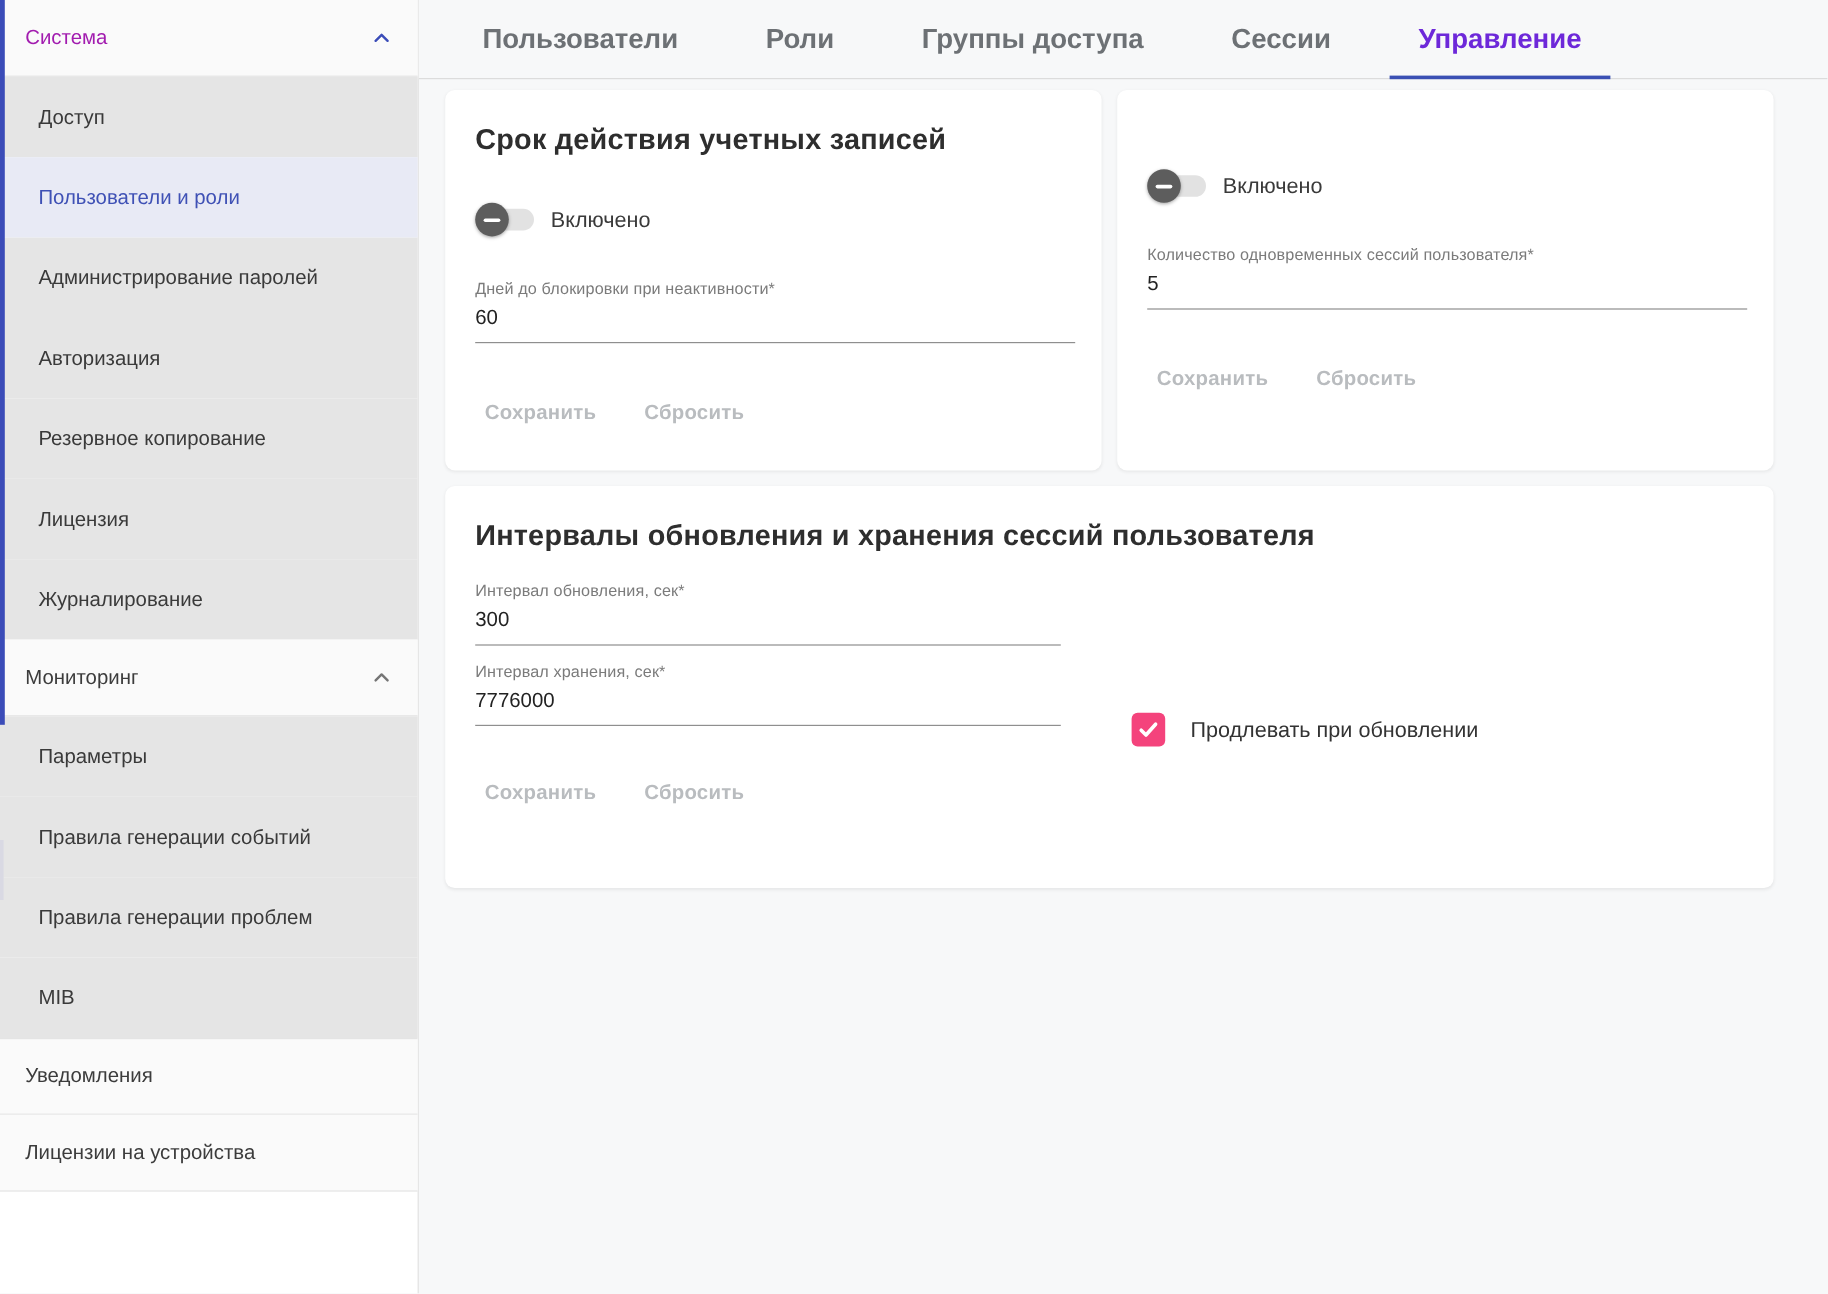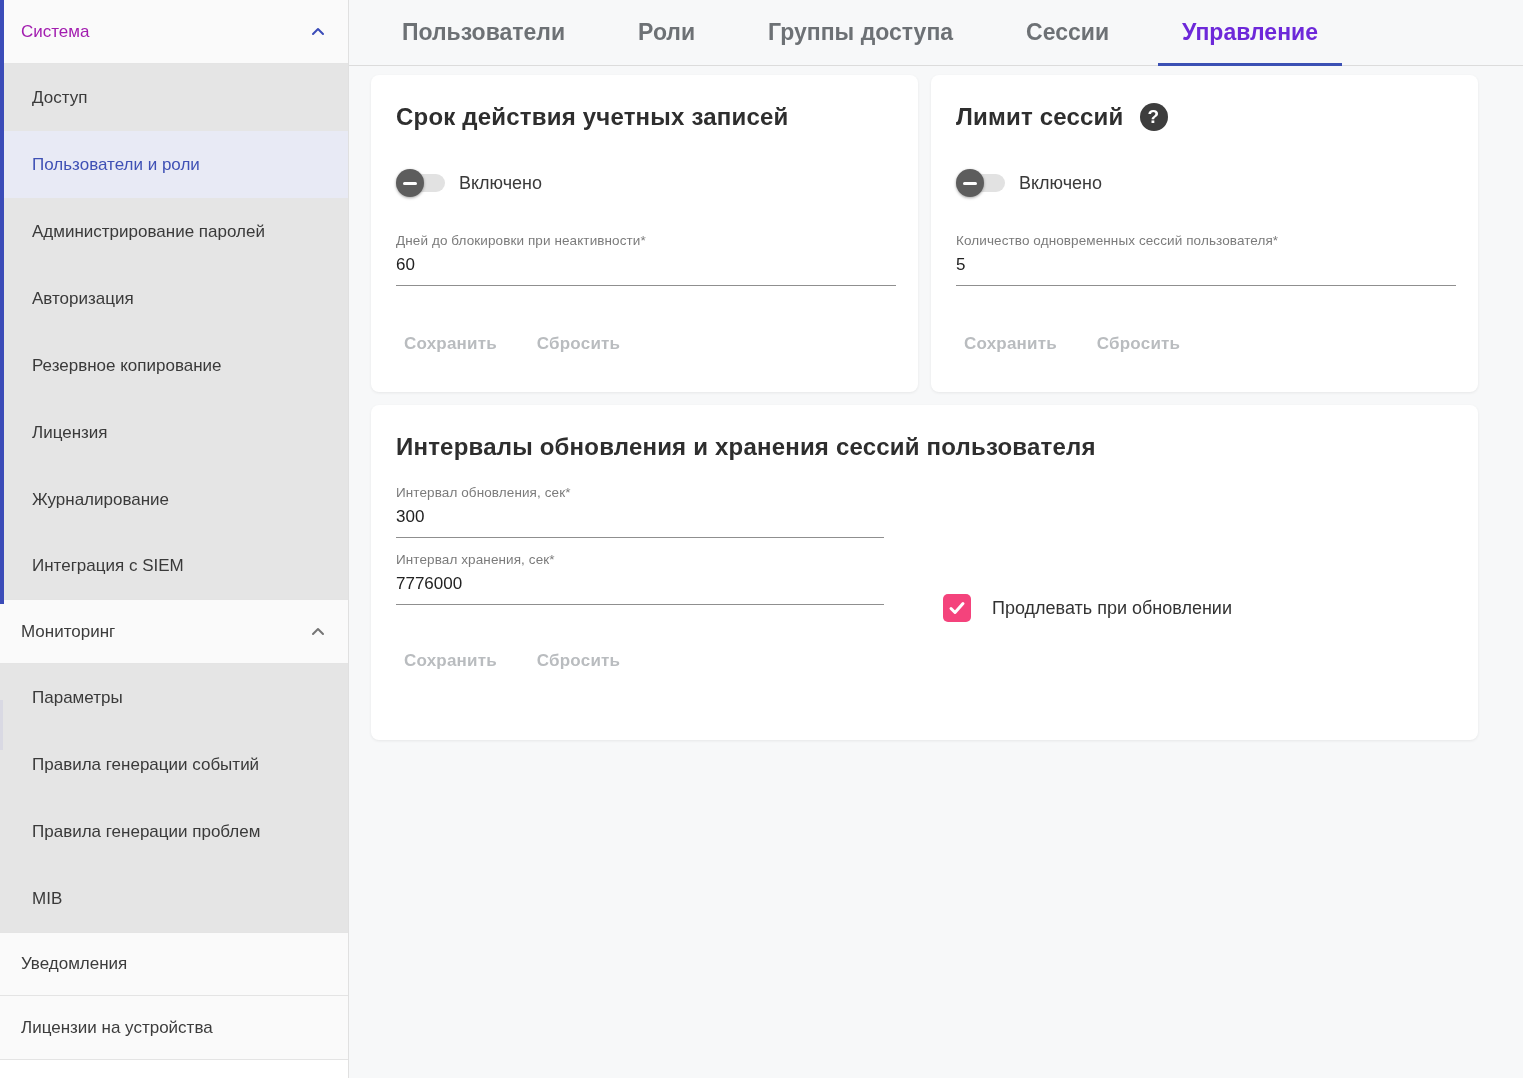--- a/index.html
+++ b/index.html
@@ -193,23 +193,20 @@
     </div>
     <div class="nav-item">
       <span>Резервное копирование</span>
     </div>
     <div class="nav-item">
       <span>Лицензия</span>
     </div>
     <div class="nav-item">
       <span>Журналирование</span>
     </div>
-    <div class="nav-item section-gap-border">
-      <span>Интеграция с SIEM</span>
-    </div>
 
     <div class="section-header">
       <span>Мониторинг</span>
       <svg class="chevron gray" viewBox="0 0 16 16">
           <polyline points="3,10 8,5 13,10"></polyline>
         </svg>
     </div>
     <div class="nav-item">
       <span>Параметры</span>
     </div>
@@ -268,24 +265,20 @@
             <div class="field-label">Дней до блокировки при неактивности*</div>
             <input class="field-input" type="text" value="60" style="">
           </div>
           <div class="card-actions">
             <button class="text-btn">Сохранить</button>
             <button class="text-btn">Сбросить</button>
           </div>
         </section>
 
         <section class="card half">
-          <h2 class="card-title">
-            <span>Лимит сессий</span>
-            <span class="help-icon">?</span>
-          </h2>
           <div class="toggle-row">
             <div class="switch">
               <div class="track"></div>
               <div class="thumb"></div>
             </div>
             <span class="toggle-label">Включено</span>
           </div>
           <div class="field">
             <div class="field-label">Количество одновременных сессий пользователя*</div>
             <input class="field-input" type="text" value="5" style="">

